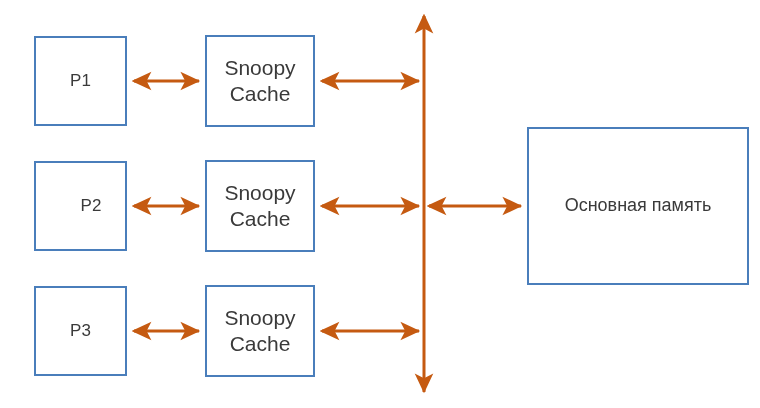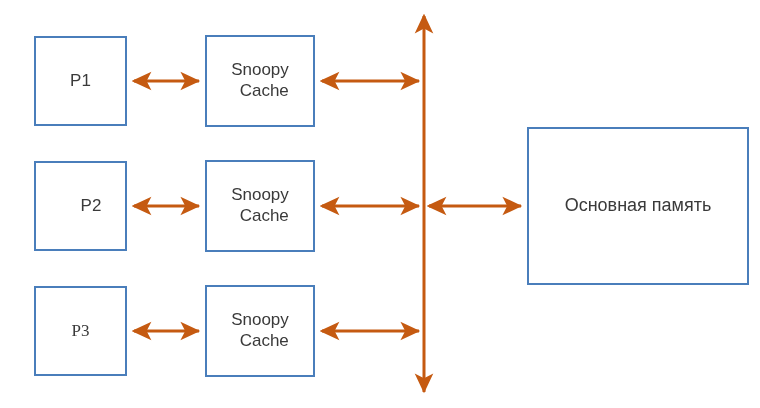--- a/index.html
+++ b/index.html
@@ -34,22 +34,21 @@
     justify-content: center;
     text-align: center;
     color: #3a3a3a;
     line-height: 1.22;
     white-space: pre-line;
   }
   .proc-box {
     font-size: 17px;
   }
   .cache-box {
-    font-size: 17px;
-    text-align: right;
+    font-size: 21px;
   }
   .memory-box {
     font-size: 18px;
   }
 </style>
 </head>
 <body>
 
 <div id="canvas">
 
@@ -79,21 +78,21 @@
 
     <line x1="429" y1="206" x2="521" y2="206" stroke="#c55a11" stroke-width="3" marker-start="url(#arrowStart)" marker-end="url(#arrowEnd)"></line>
   </svg>
 
   <div class="node-box proc-box" style="left:34px; top:36px; width:93px; height:90px;">
     <span>P1</span>
   </div>
   <div class="node-box proc-box" style="left:34px; top:161px; width:93px; height:90px;padding-left:21px;">
     <span>P2</span>
   </div>
-  <div class="node-box proc-box" style="left:34px; top:286px; width:93px; height:90px;font-family:Liberation Serif, serif;">
+  <div class="node-box proc-box" style="left:34px; top:286px; width:93px; height:90px;">
     <span>P3</span>
   </div>
 
   <div class="node-box cache-box" style="left:205px; top:35px; width:110px; height:92px;">
     <span>Snoopy
 Cache</span>
   </div>
   <div class="node-box cache-box" style="left:205px; top:160px; width:110px; height:92px;">
     <span>Snoopy
 Cache</span>

